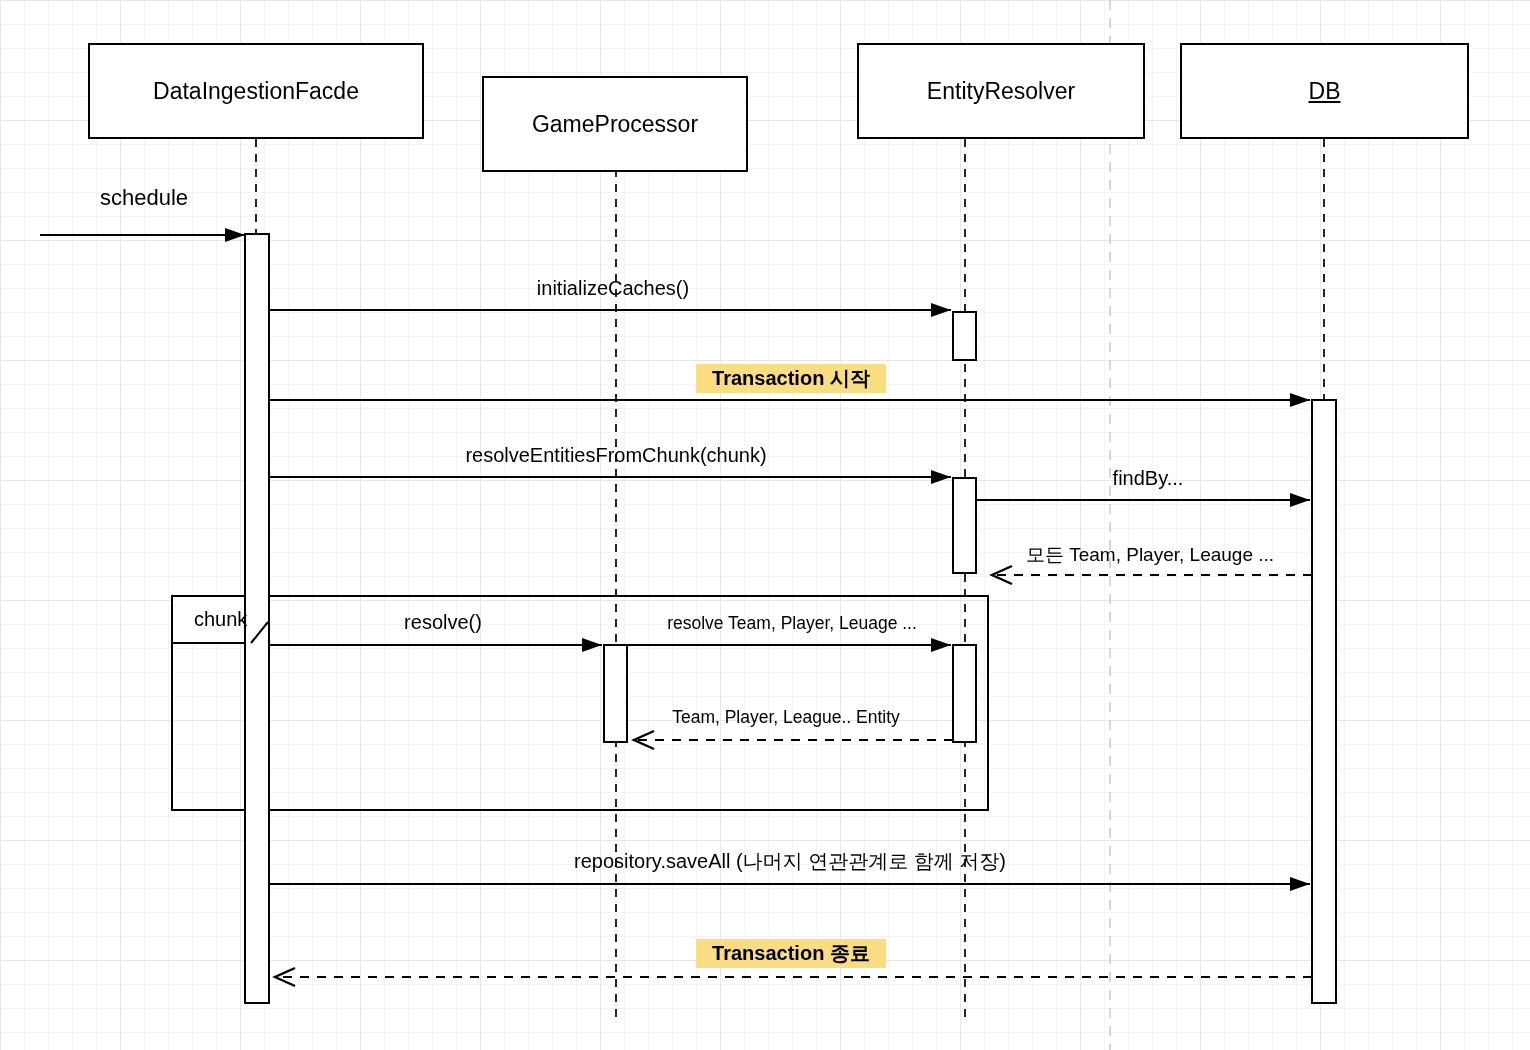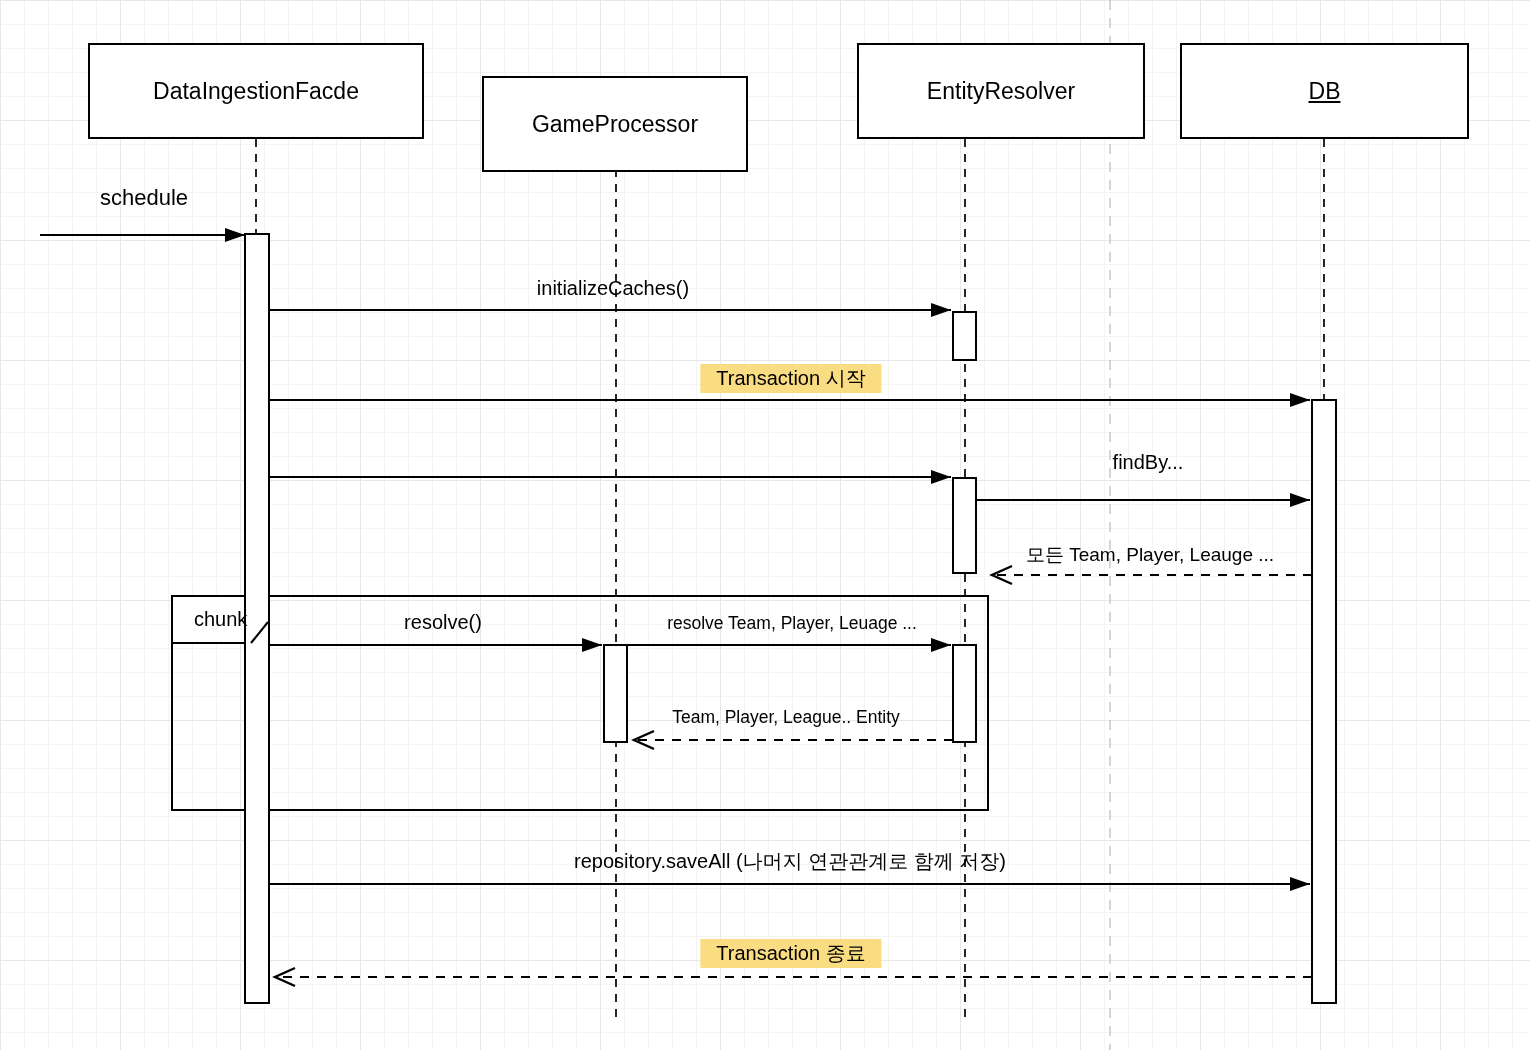--- a/index.html
+++ b/index.html
@@ -35,20 +35,21 @@
     white-space:nowrap;
     font-size:20px;color:#000000;
     line-height:1.25;
     background:transparent;
   }
   .msg-label.small{font-size:17.5px;}
   .msg-label.mid{font-size:19px;}
   .msg-label.highlight{
     background:#fadd82;
     padding:2px 16px;
+    font-weight:bold;
   }
   .plain-label{
     position:absolute;
     white-space:nowrap;
     font-size:22px;color:#000000;
   }
   .loop-label{
     position:absolute;
     font-size:20px;color:#000000;
     white-space:nowrap;
@@ -116,22 +117,23 @@
   </div>
 
   <div class="loop-label" style="left:194px;top:608px;">chunk</div>
 
   <div class="plain-label" style="left:80px;top:185px;margin-left:20px;">schedule</div>
 
   <div class="msg-label" style="left:613px;top:276px;">initializeCaches()</div>
 
   <div class="msg-label highlight" style="left:791px;top:364px;">Transaction 시작</div>
 
+  <div class="msg-label" style="left:616px;top:443px;">resolveEntitiesFromChunk(chunk)</div>
 
-  <div class="msg-label" style="left:1148px;top:450px;">findBy...</div>
+  <div class="msg-label" style="left:1148px;top:466px;">findBy...</div>
 
   <div class="msg-label mid" style="left:1150px;top:543px;">모든 Team, Player, Leauge ...</div>
 
   <div class="msg-label" style="left:443px;top:610px;">resolve()</div>
 
   <div class="msg-label small" style="left:792px;top:613px;">resolve Team, Player, Leuage ...</div>
 
   <div class="msg-label small" style="left:786px;top:707px;">Team, Player, League.. Entity</div>
 
   <div class="msg-label" style="left:790px;top:849px;">repository.saveAll (나머지 연관관계로 함께 저장)</div>

